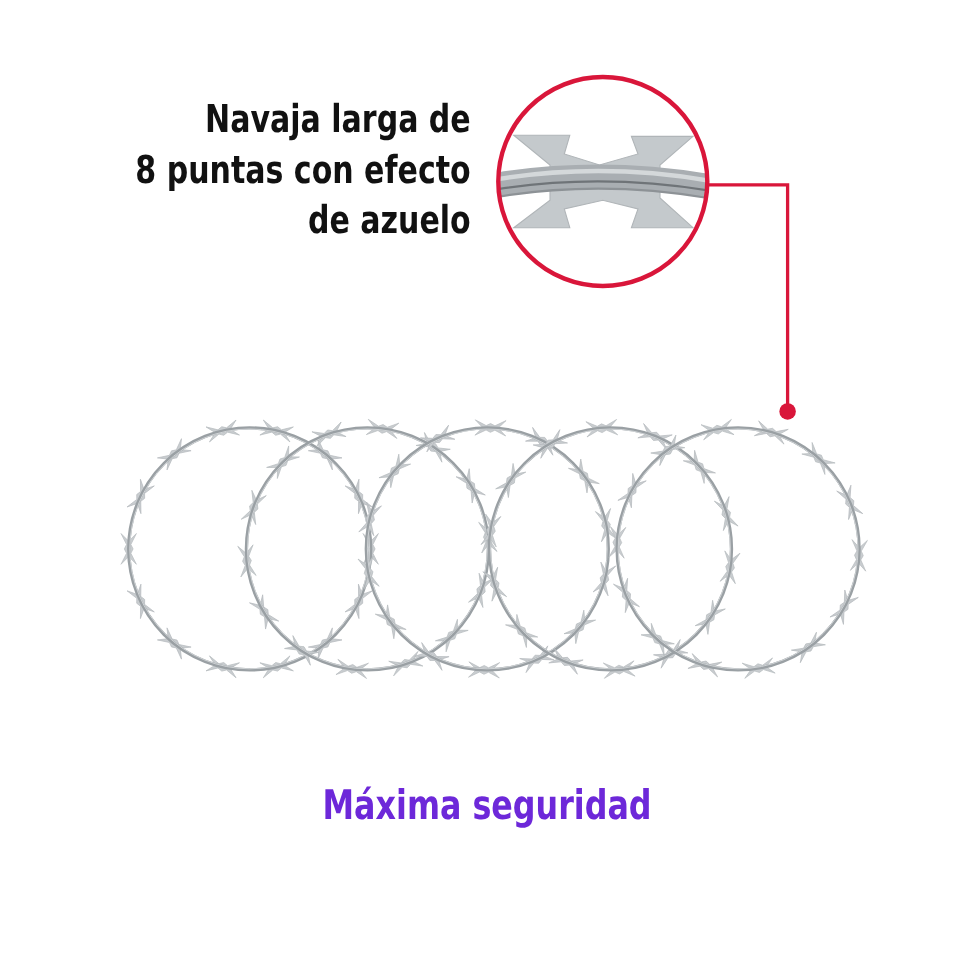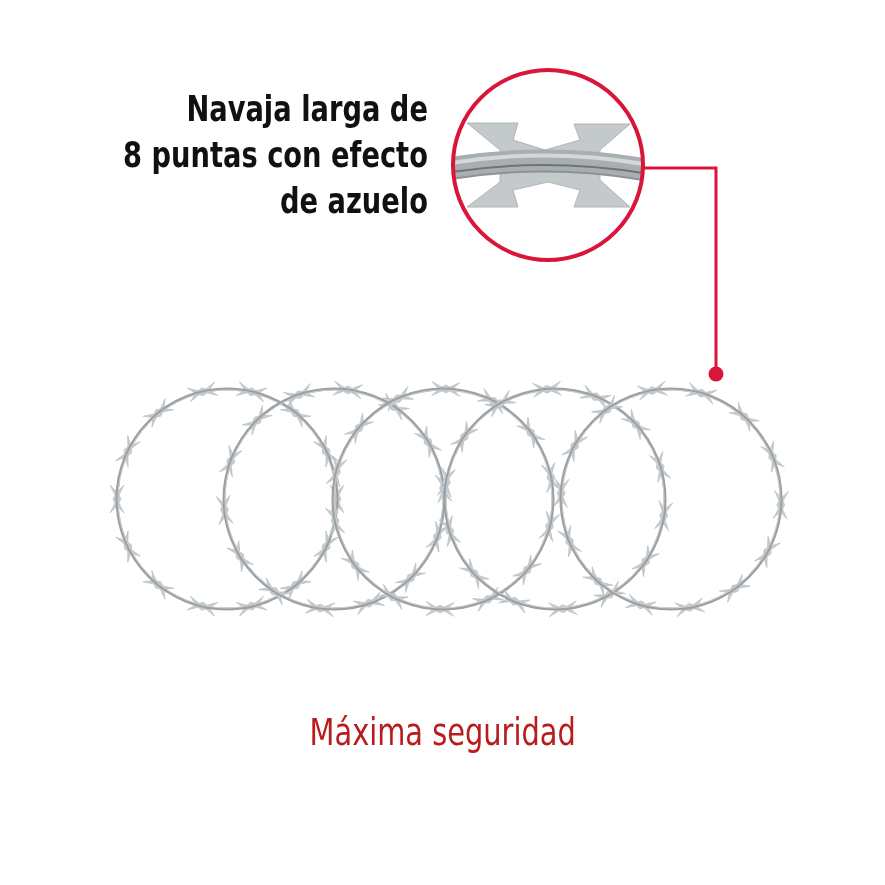--- a/index.html
+++ b/index.html
@@ -8,22 +8,22 @@
     position:absolute; right:457px; top:86px;
     text-align:right; color:#111111;
     font-family:"DejaVu Sans", sans-serif; font-weight:bold;
     font-size:35px; line-height:46px; letter-spacing:0px;
     transform:scaleX(0.78); transform-origin:right top;
     white-space:nowrap;
   }
   .headline div { display:block; }
   .caption {
     position:absolute; left:0; width:885px; top:708px;
-    text-align:center; color:#b91c1c;
-    font-family:"DejaVu Sans", sans-serif; font-weight:normal;
+    text-align:center; color:#6d28d9;
+    font-family:"DejaVu Sans", sans-serif; font-weight:bold;
     font-size:37px; line-height:50px;
   }
   .caption span { display:inline-block; transform:scaleX(0.78); transform-origin:center; }
   svg.art { position:absolute; left:0; top:0; }
 </style>
 </head>
 <body>
 
 <div class="headline">
   <div>Navaja larga de</div>

